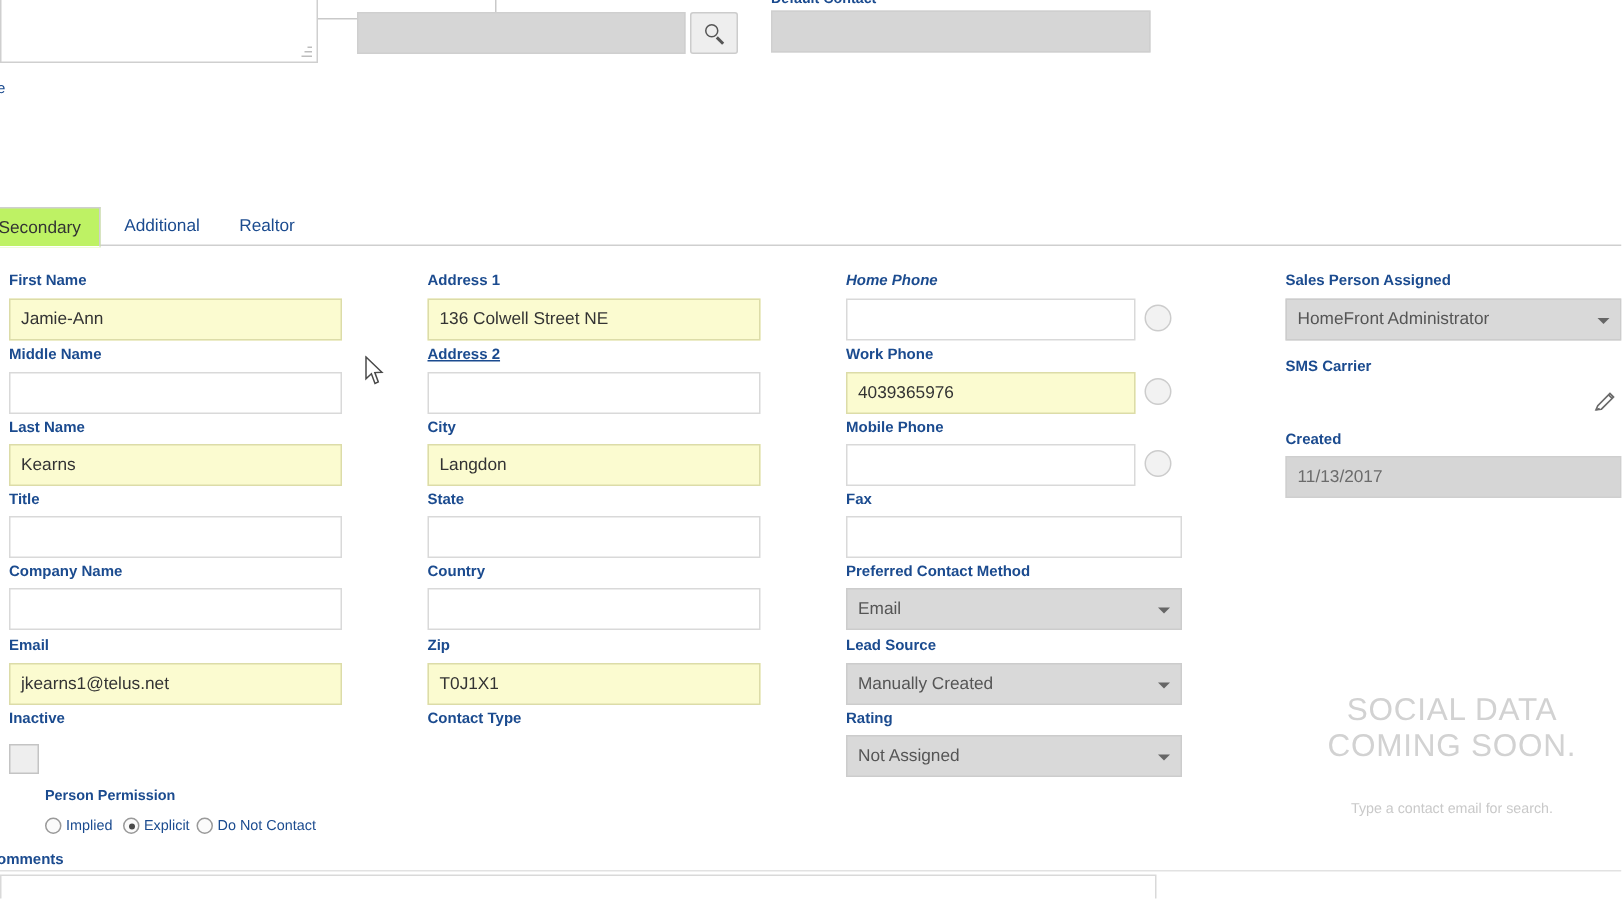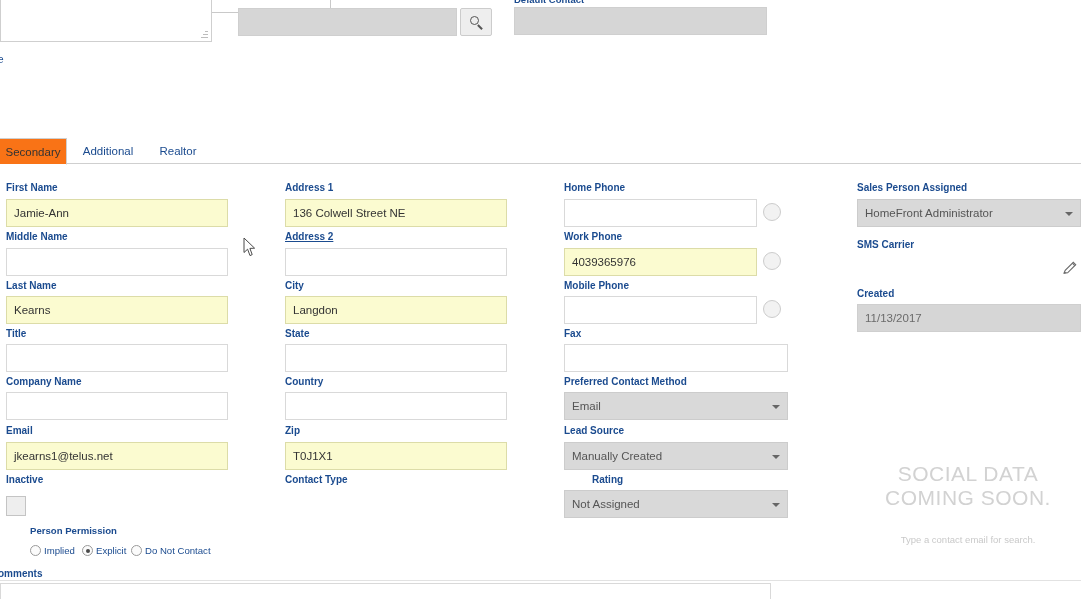--- a/index.html
+++ b/index.html
@@ -79,25 +79,26 @@
     position: absolute; left: -1px; top: 138px; width: 1082px; height: 26px;
     border-bottom: 1px solid #cfcfcf;
   }
   .tab {
     position: absolute; top: 0; height: 26px;
     font-size: 11.5px; color: #1b4b8f;
     display: flex; align-items: center; justify-content: center;
     padding: 0 12px;
   }
   .tab.active {
-    background: #f97316;
+    background: #bef264;
     border: 1px solid #cfcfcf;
     border-bottom: 1px solid #ffffff;
     color: #333333;
     height: 27px;
+    justify-content: flex-end;
   }
   .tab-0 { left: 0px; width: 68px; }
   .tab-1 { left: 72px; width: 74px; }
   .tab-2 { left: 150px; width: 58px; }
 
   
   .label {
     position: absolute; font-size: 10px; font-weight: bold; color: #1b4b8f;
     white-space: nowrap;
   }
@@ -290,21 +291,21 @@
   <div class="field c2" style="top:344px;"></div>
 
   <div class="label c2" style="top:376px;">Country</div>
   <div class="field c2" style="top:392px;"></div>
 
   <div class="label c2" style="top:425px;">Zip</div>
   <div class="field c2 yellow" style="top:442px;">T0J1X1</div>
 
   <div class="label c2" style="top:474px;">Contact Type</div>
 
-  <div class="label c3" style="top:182px;">Home Phone</div>
+  <div class="label c3" style="top:182px;font-style:italic;">Home Phone</div>
   <div class="field c3s" style="top:199px;"></div>
   <div class="radio-circle" style="left:763px; top:203px;"></div>
 
   <div class="label c3" style="top:231px;">Work Phone</div>
   <div class="field c3s yellow" style="top:248px;">4039365976</div>
   <div class="radio-circle" style="left:763px; top:252px;"></div>
 
   <div class="label c3" style="top:280px;">Mobile Phone</div>
   <div class="field c3s" style="top:296px;"></div>
   <div class="radio-circle" style="left:763px; top:300px;"></div>
@@ -317,21 +318,21 @@
     <span>Email</span>
     <span class="caret"></span>
   </div>
 
   <div class="label c3" style="top:425px;">Lead Source</div>
   <div class="field c3 dropdown" style="top:442px;">
     <span>Manually Created</span>
     <span class="caret"></span>
   </div>
 
-  <div class="label c3" style="top:474px;margin-left:28px;">Rating</div>
+  <div class="label c3" style="top:474px;">Rating</div>
   <div class="field c3 dropdown" style="top:490px;">
     <span>Not Assigned</span>
     <span class="caret"></span>
   </div>
 
   <div class="label c4" style="top:182px;">Sales Person Assigned</div>
   <div class="field c4 dropdown" style="top:199px;">
     <span>HomeFront Administrator</span>
     <span class="caret"></span>
   </div>

